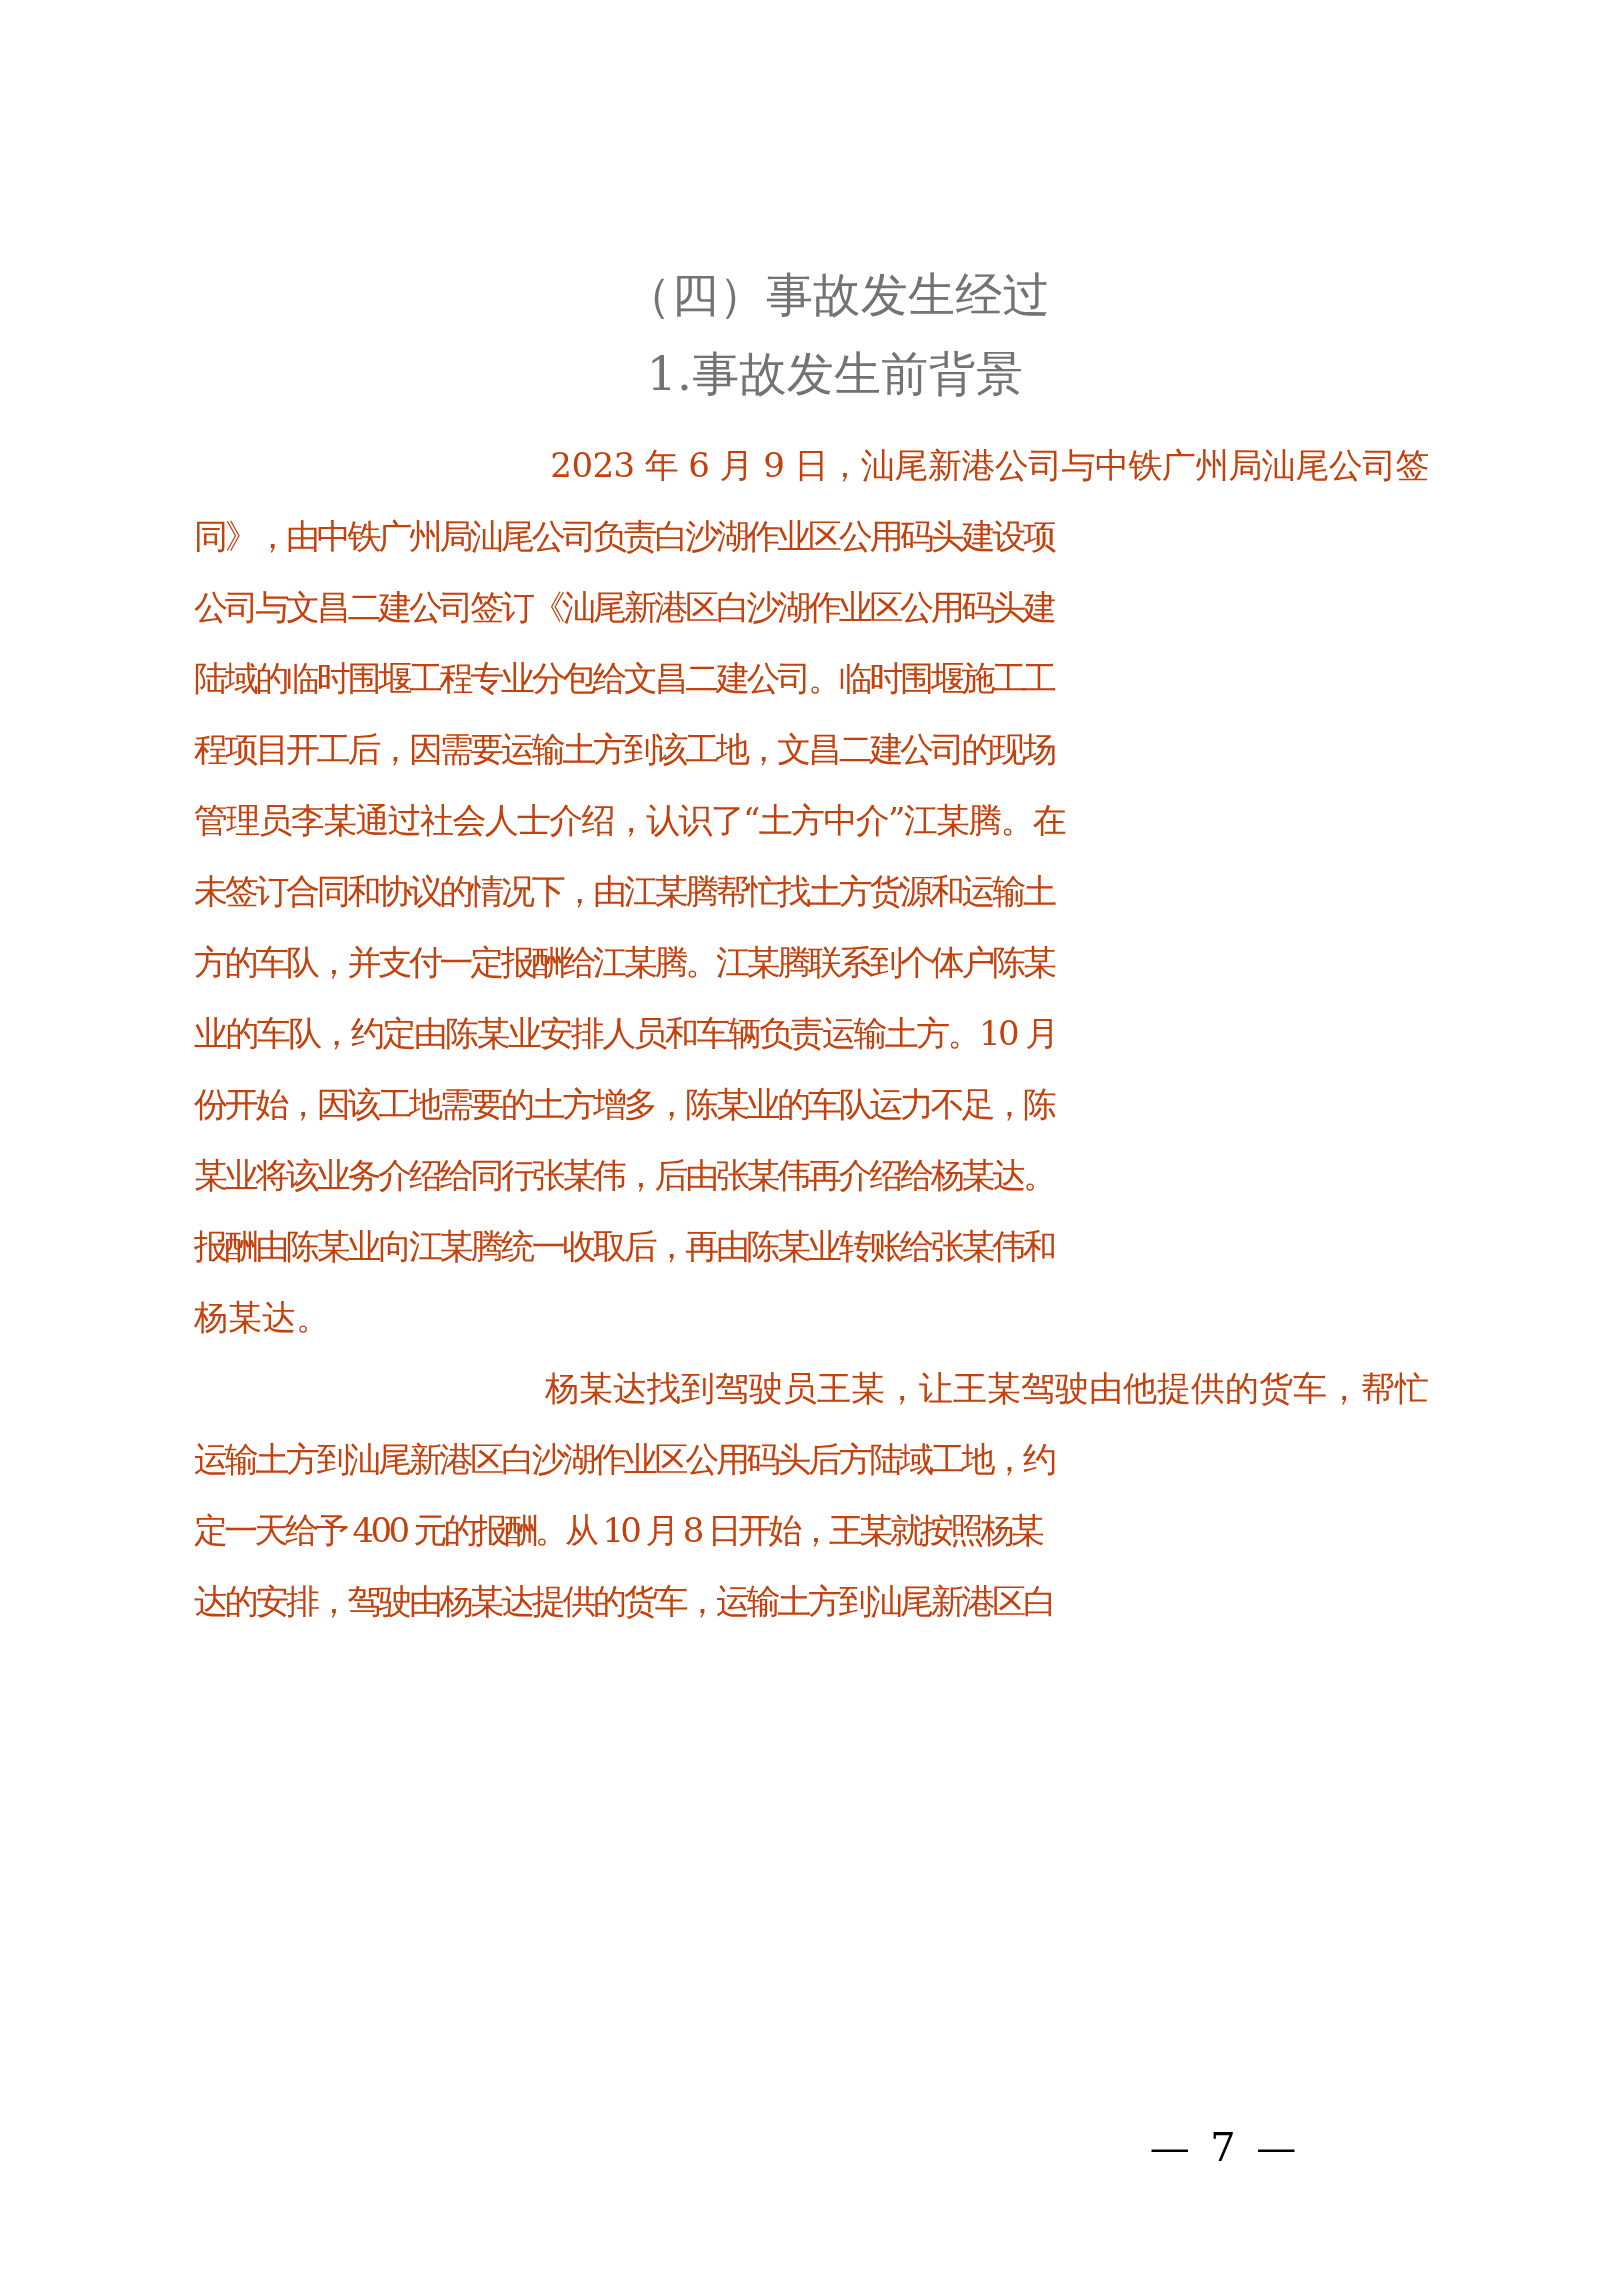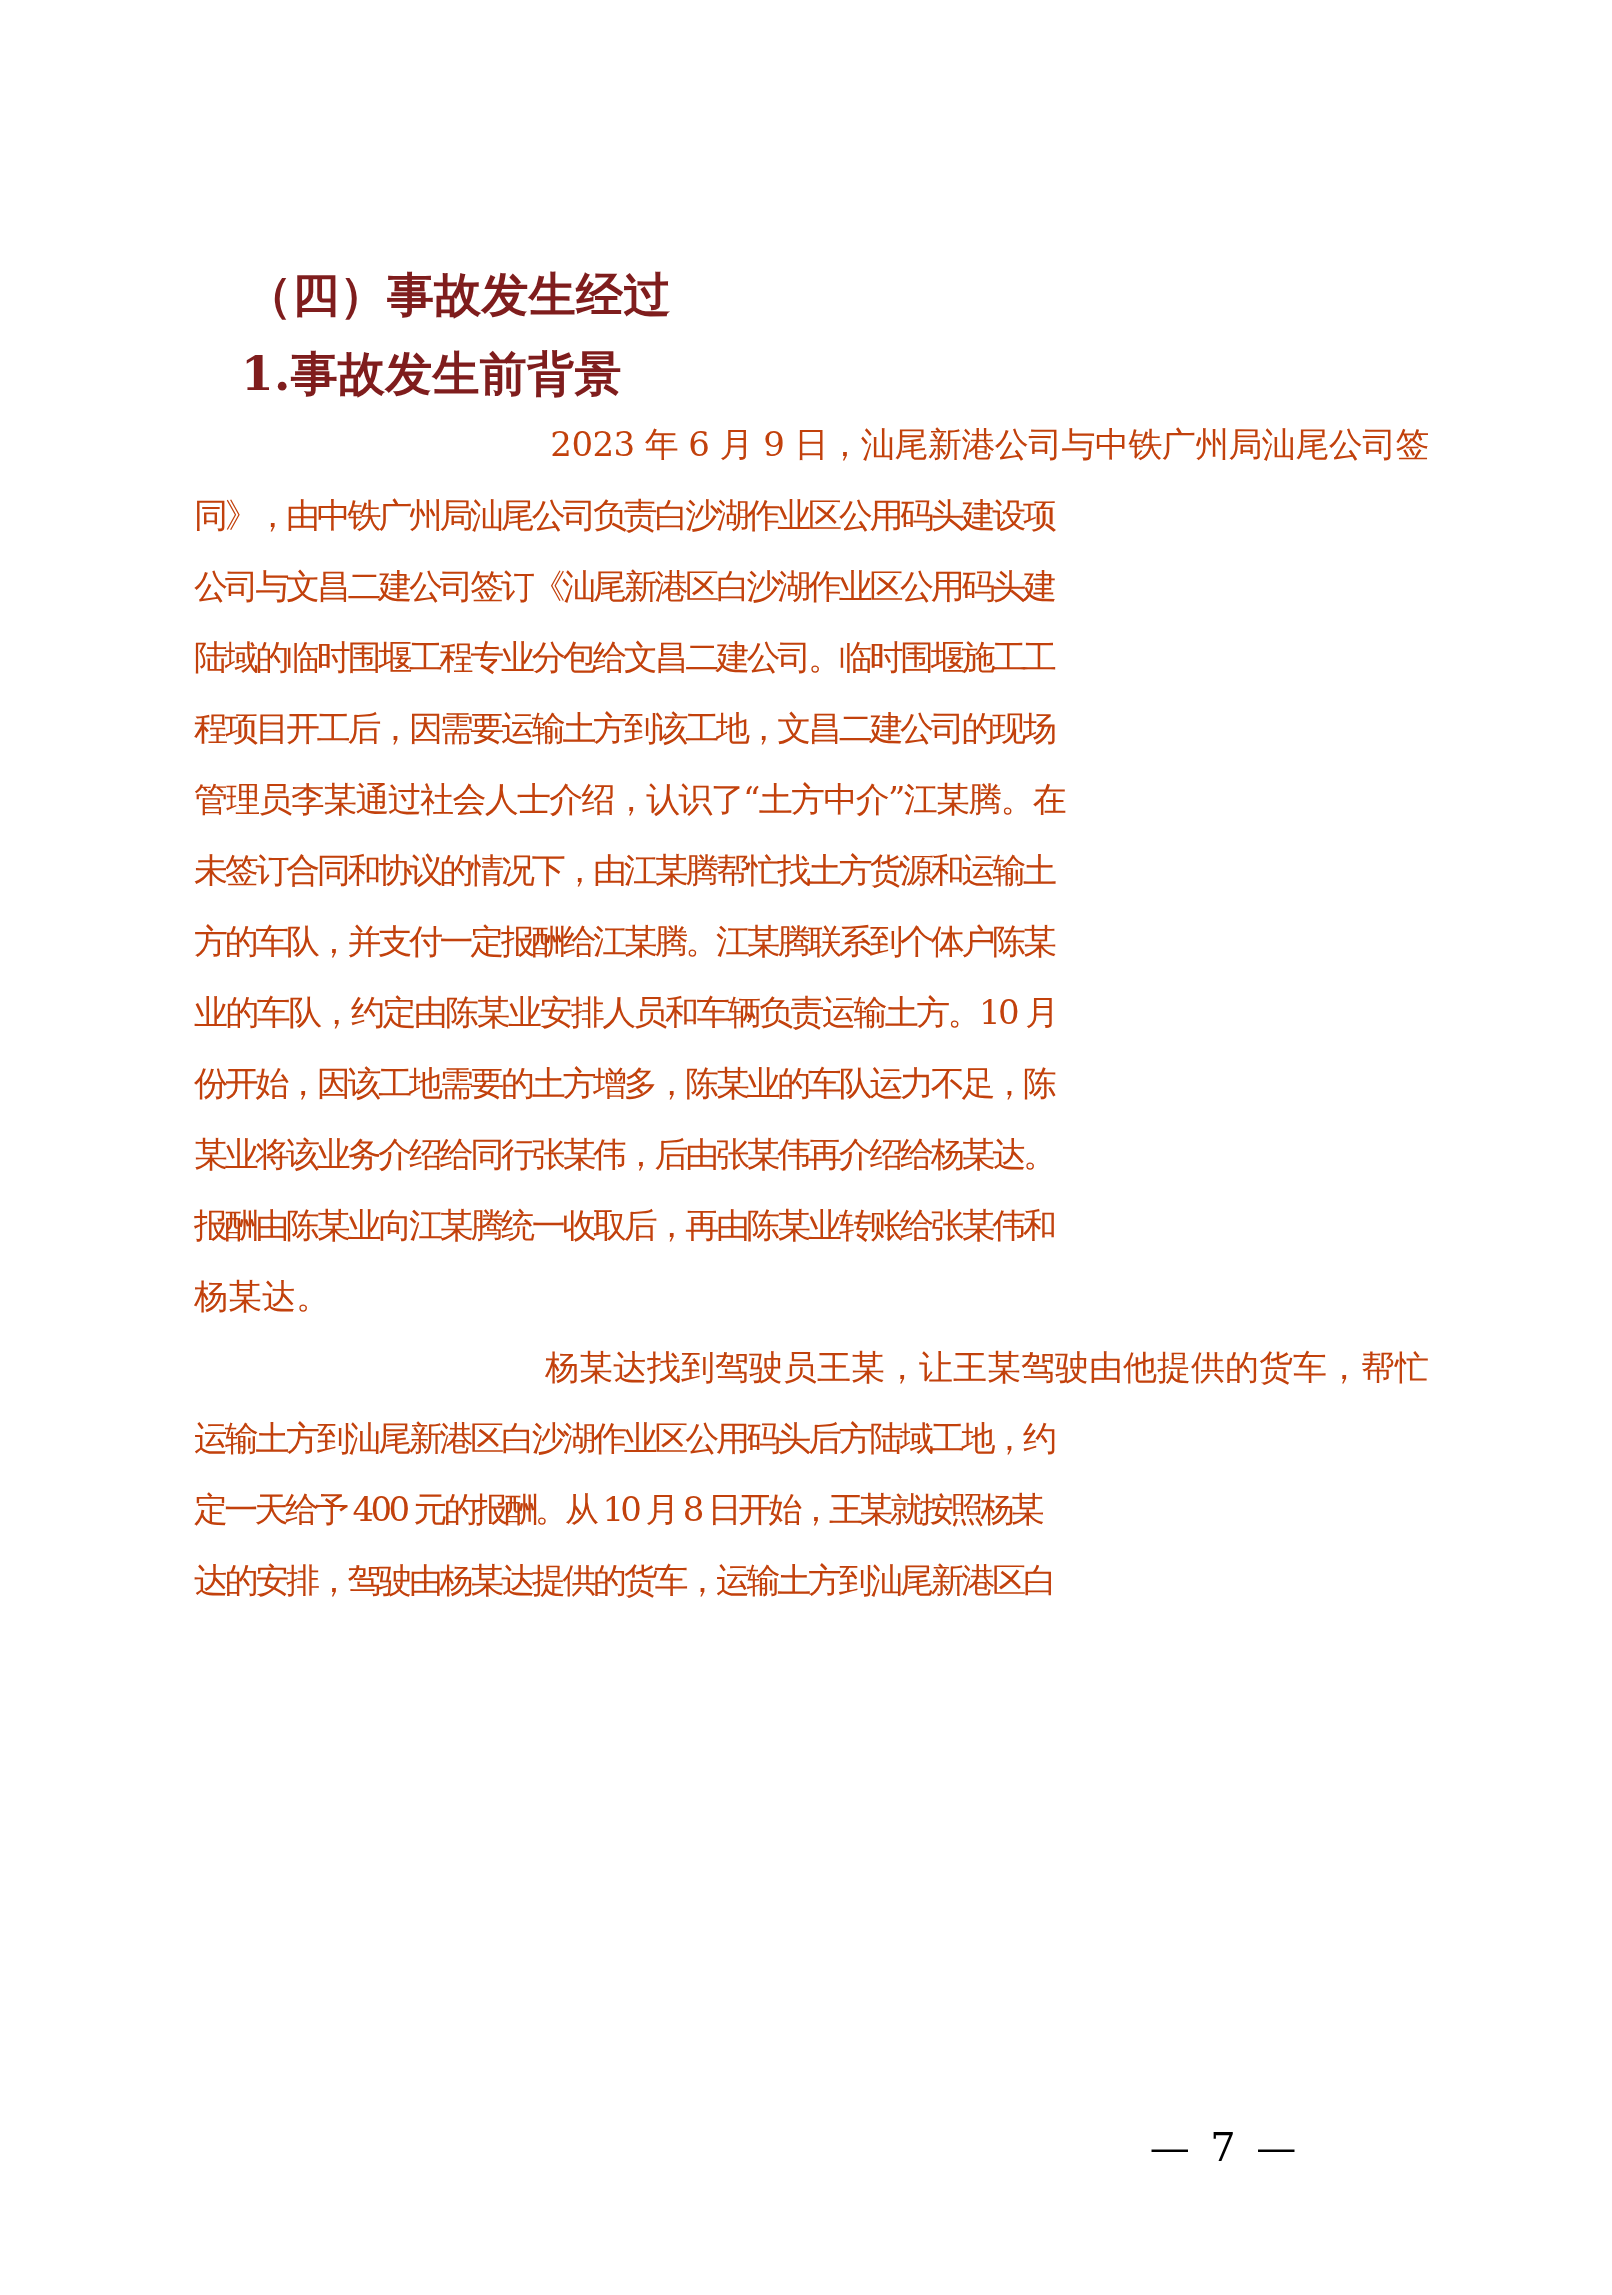--- a/index.html
+++ b/index.html
@@ -21,32 +21,33 @@
   .content {
     position: absolute;
     left: 194px;
     top: 260px;
     width: 1235px;
   }
   .heading {
     font-size: 47px;
     line-height: 70px;
     letter-spacing: 0.3px;
-    color: #7f1d1d;
+    color: #737373;
     white-space: nowrap;
     margin: 0;
-    font-weight: bold;
+    font-weight: normal;
+    text-align: center;
   }
   .heading-1 {
     text-indent: 51px;
     margin-bottom: 9px;
   }
   .heading-2 {
     text-indent: 47px;
-    margin-bottom: 0;
+    margin-bottom: 21px;
   }
   .para {
     margin: 0;
   }
   .line {
     font-size: 34px;
     line-height: 71px;
     color: #c2410c;
     white-space: nowrap;
     letter-spacing: 0px;

